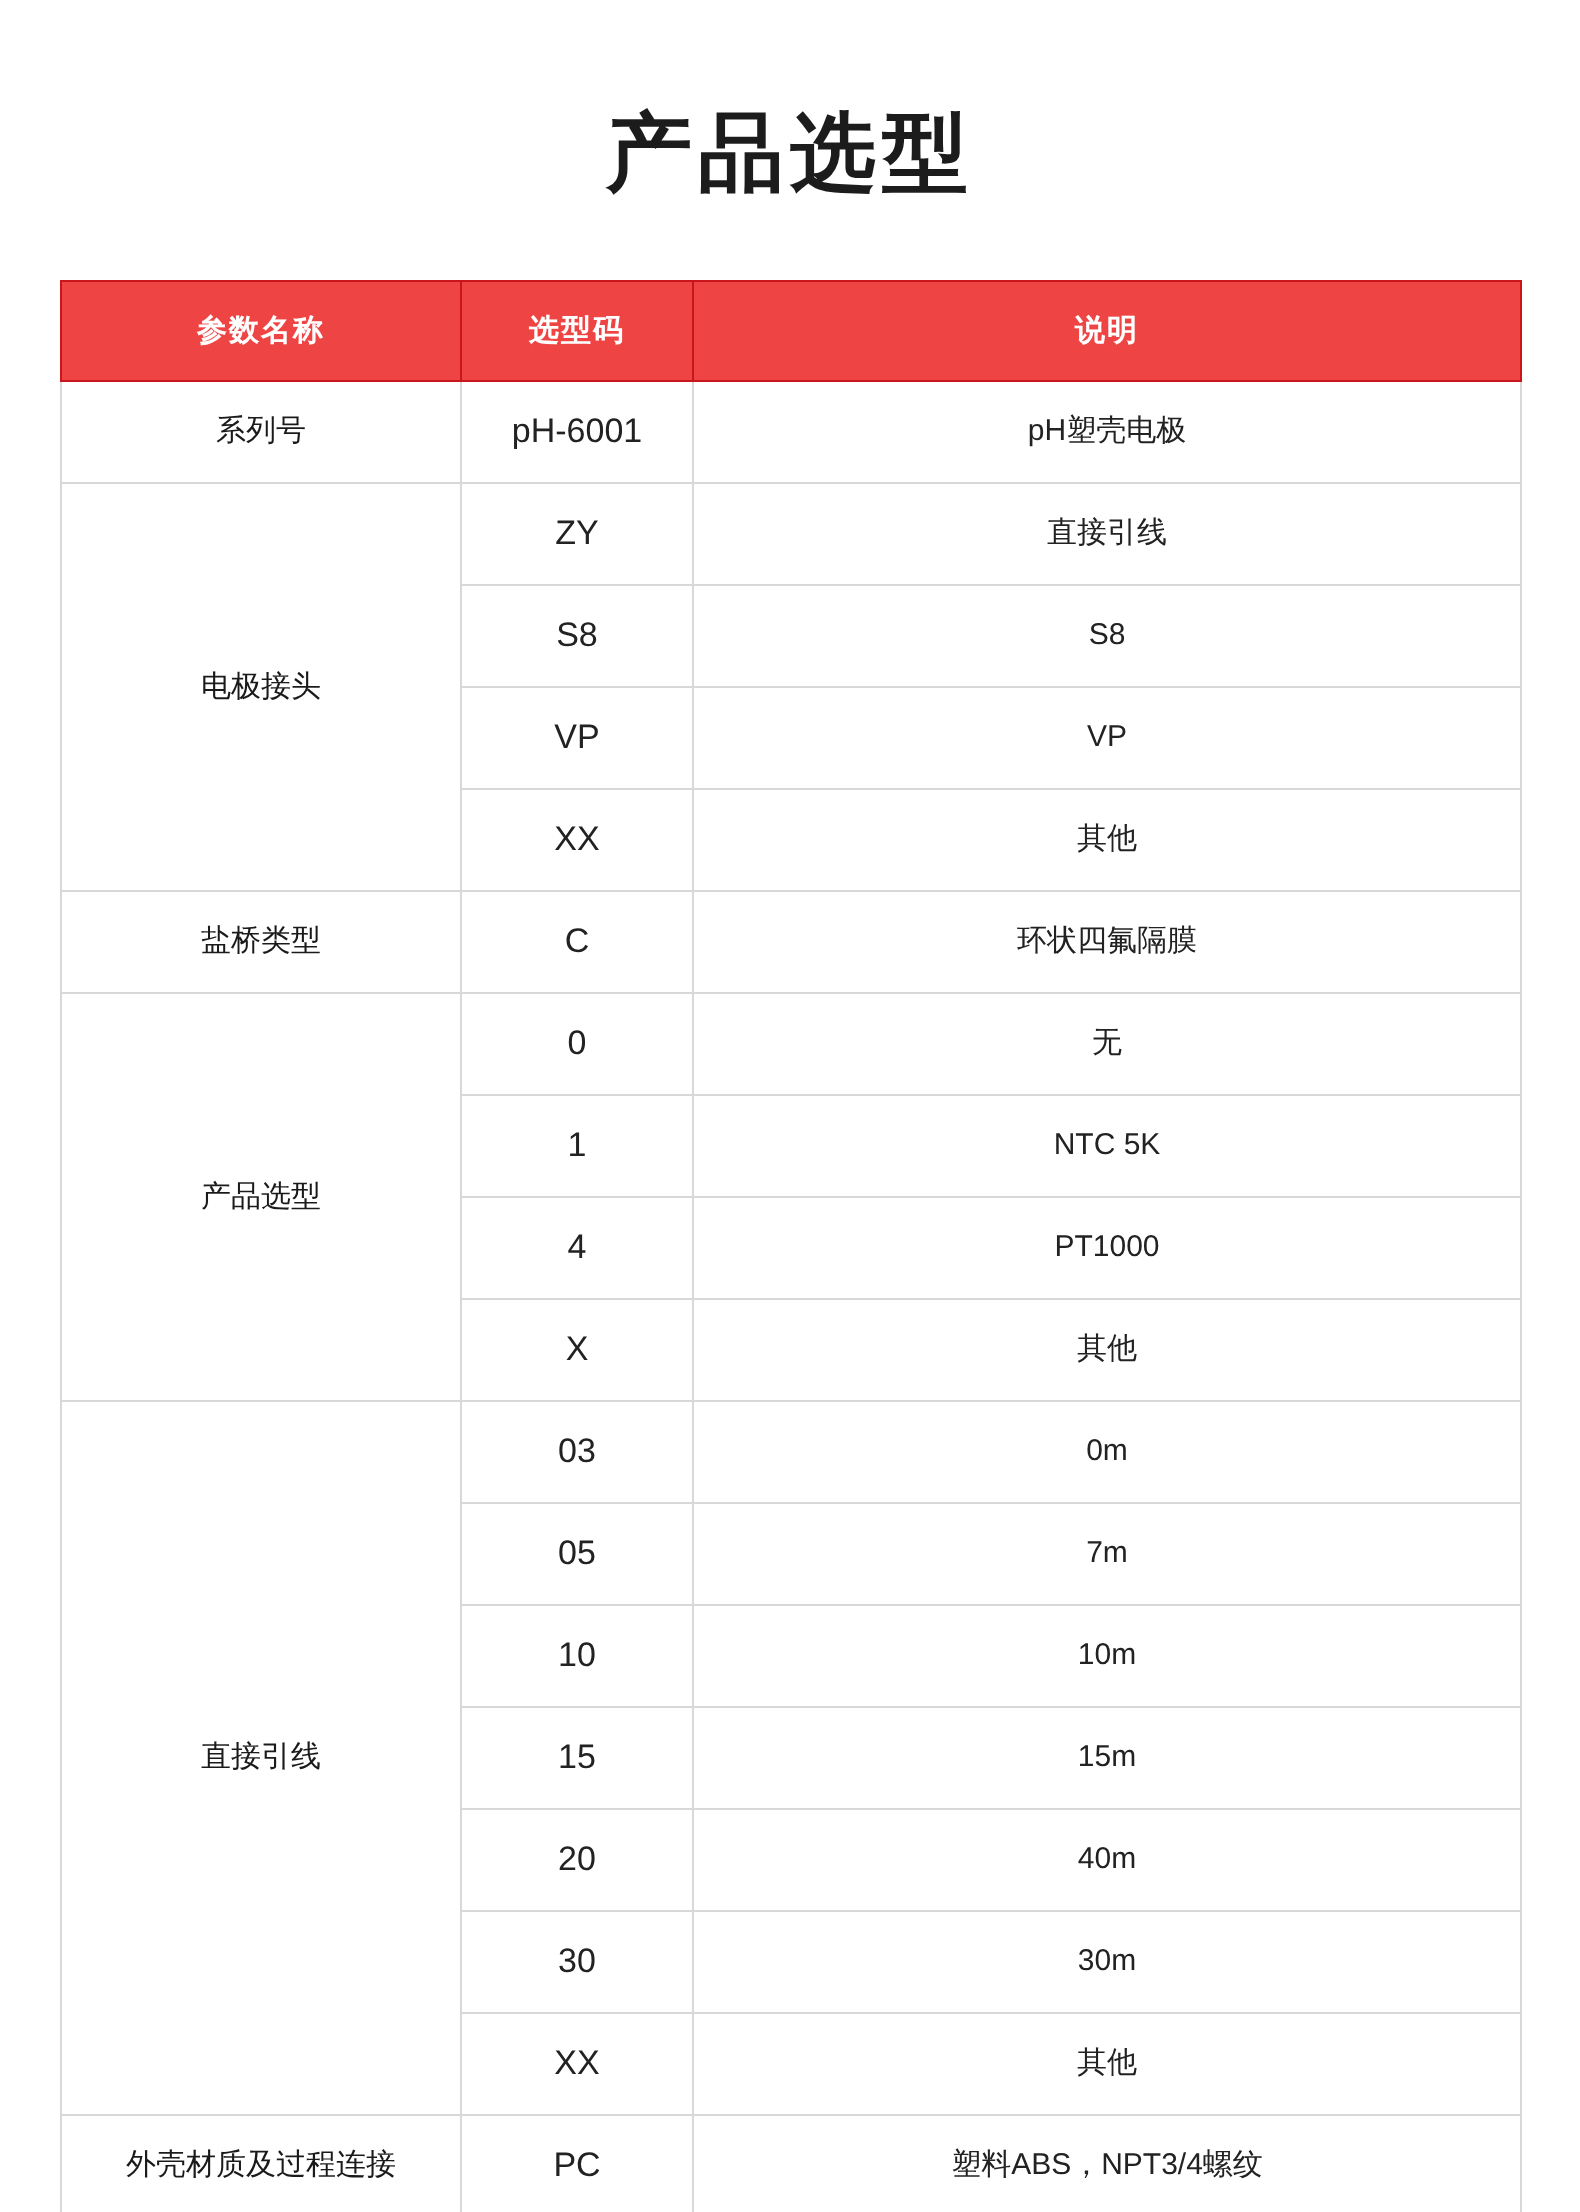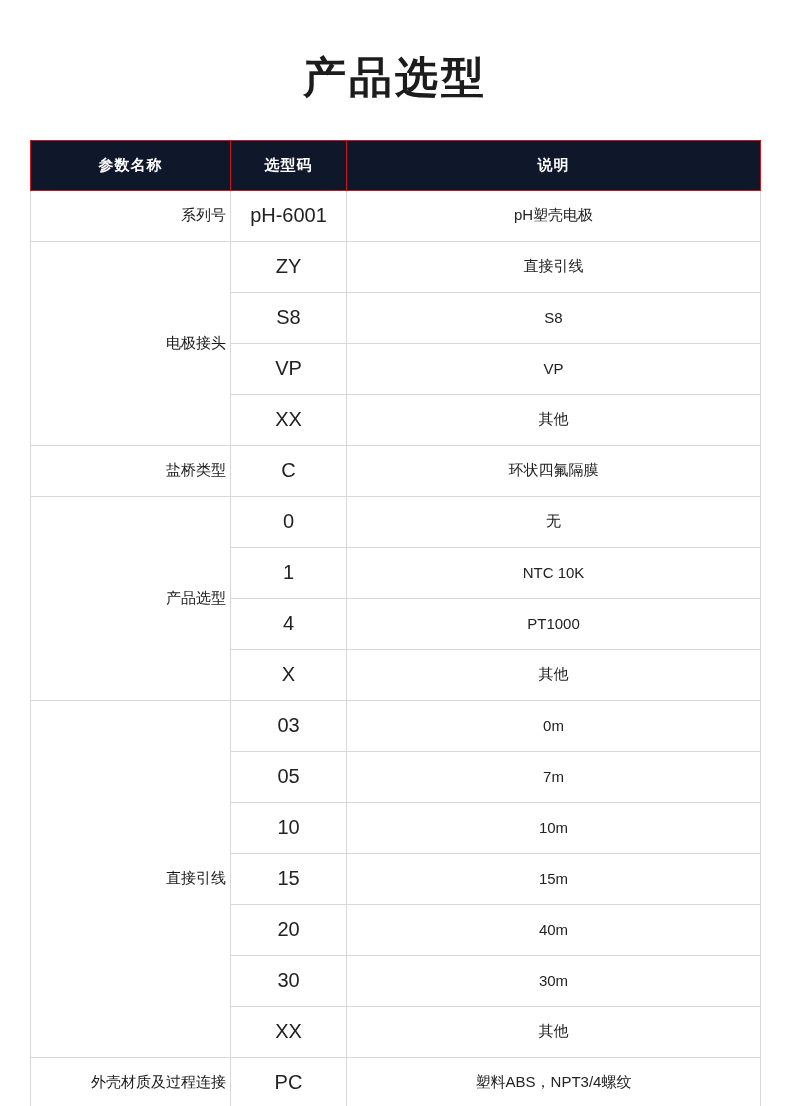--- a/index.html
+++ b/index.html
@@ -39,43 +39,42 @@
   table.spec {
     width: 100%;
     border-collapse: collapse;
     table-layout: fixed;
     font-size: 15px;
   }
   table.spec col.c1 { width: 200px; }
   table.spec col.c2 { width: 116px; }
   table.spec col.c3 { width: 414px; }
   table.spec th {
-    background: #0f172a;
+    background: #ef4444;
     color: #ffffff;
     font-weight: bold;
     font-size: 15px;
     height: 47px;
     border: 1px solid #c9161d;
     text-align: center;
     vertical-align: middle;
     letter-spacing: 1px;
   }
   table.spec td {
     border: 1px solid #d8d8d8;
     height: 46px;
     text-align: center;
     vertical-align: middle;
     color: #222222;
-    font-size: 20px;
+    font-size: 17px;
     padding: 2px 4px;
   }
   table.spec td.label {
     font-size: 15px;
     color: #1a1a1a;
-    text-align: right;
   }
   table.spec td.desc {
     font-size: 15px;
   }
   table.spec tr td:first-child {
     border-left: 1px solid #d8d8d8;
   }
 </style>
 </head>
 <body>
@@ -126,21 +125,21 @@
             <td class="code">C</td>
             <td class="desc">环状四氟隔膜</td>
           </tr>
           <tr>
             <td class="label" rowspan="4">产品选型</td>
             <td class="code">0</td>
             <td class="desc">无</td>
           </tr>
           <tr>
             <td class="code">1</td>
-            <td class="desc">NTC 10K</td>
+            <td class="desc">NTC 5K</td>
           </tr>
           <tr>
             <td class="code">4</td>
             <td class="desc">PT1000</td>
           </tr>
           <tr>
             <td class="code">X</td>
             <td class="desc">其他</td>
           </tr>
           <tr>

